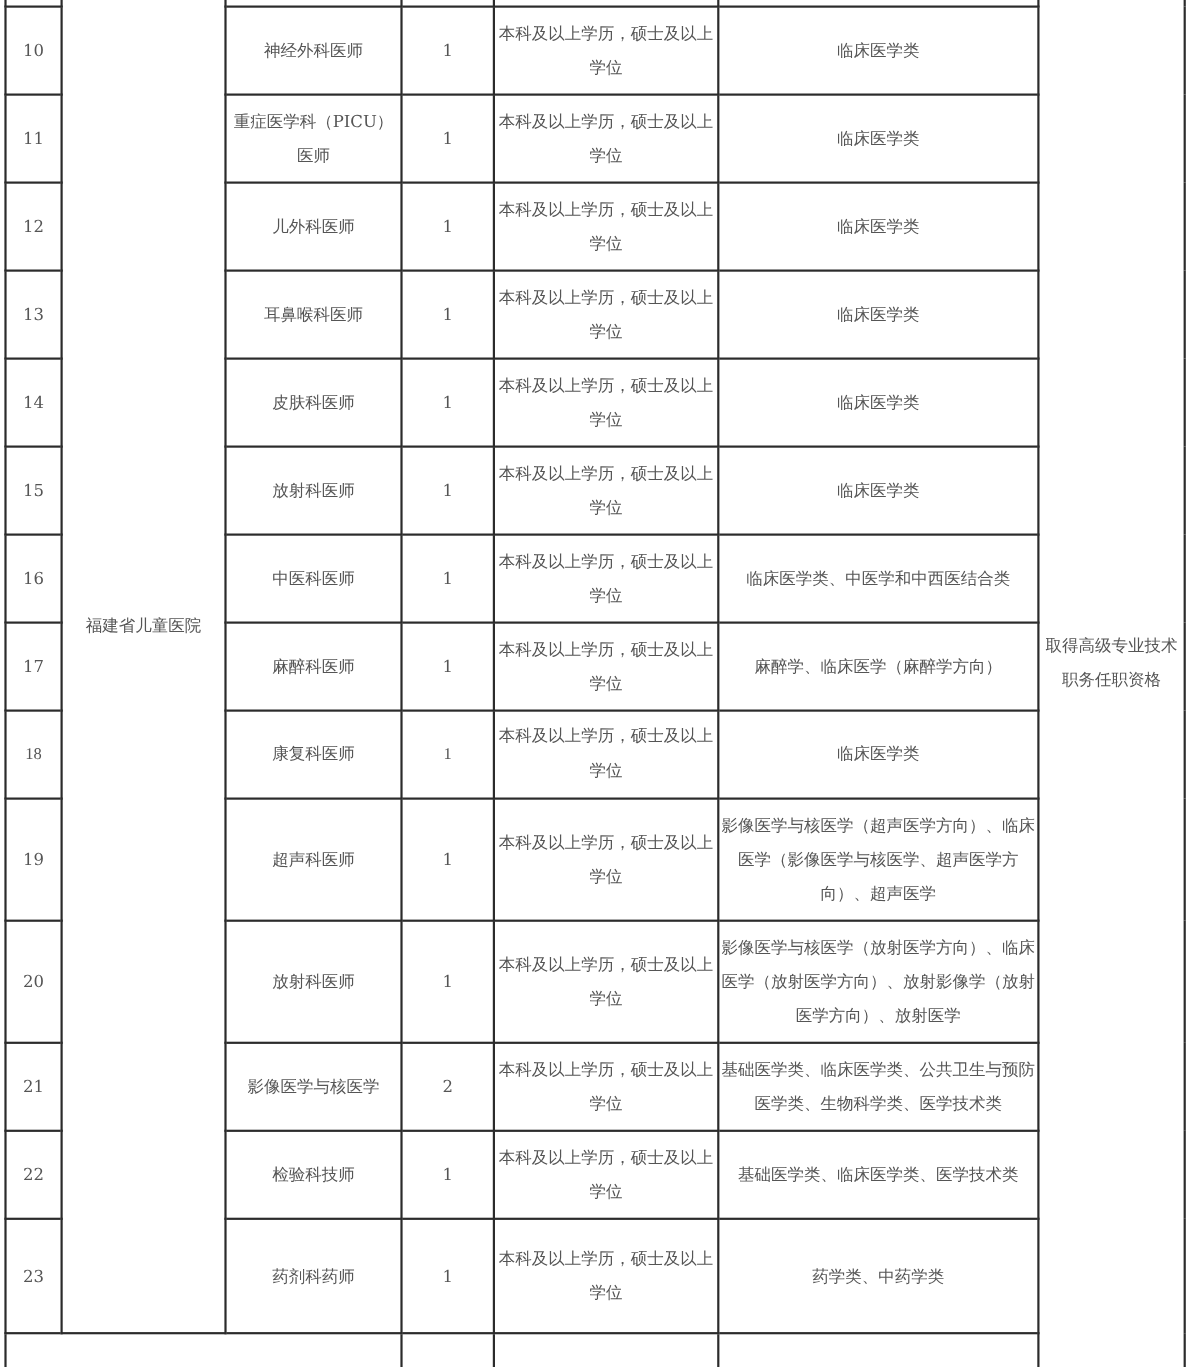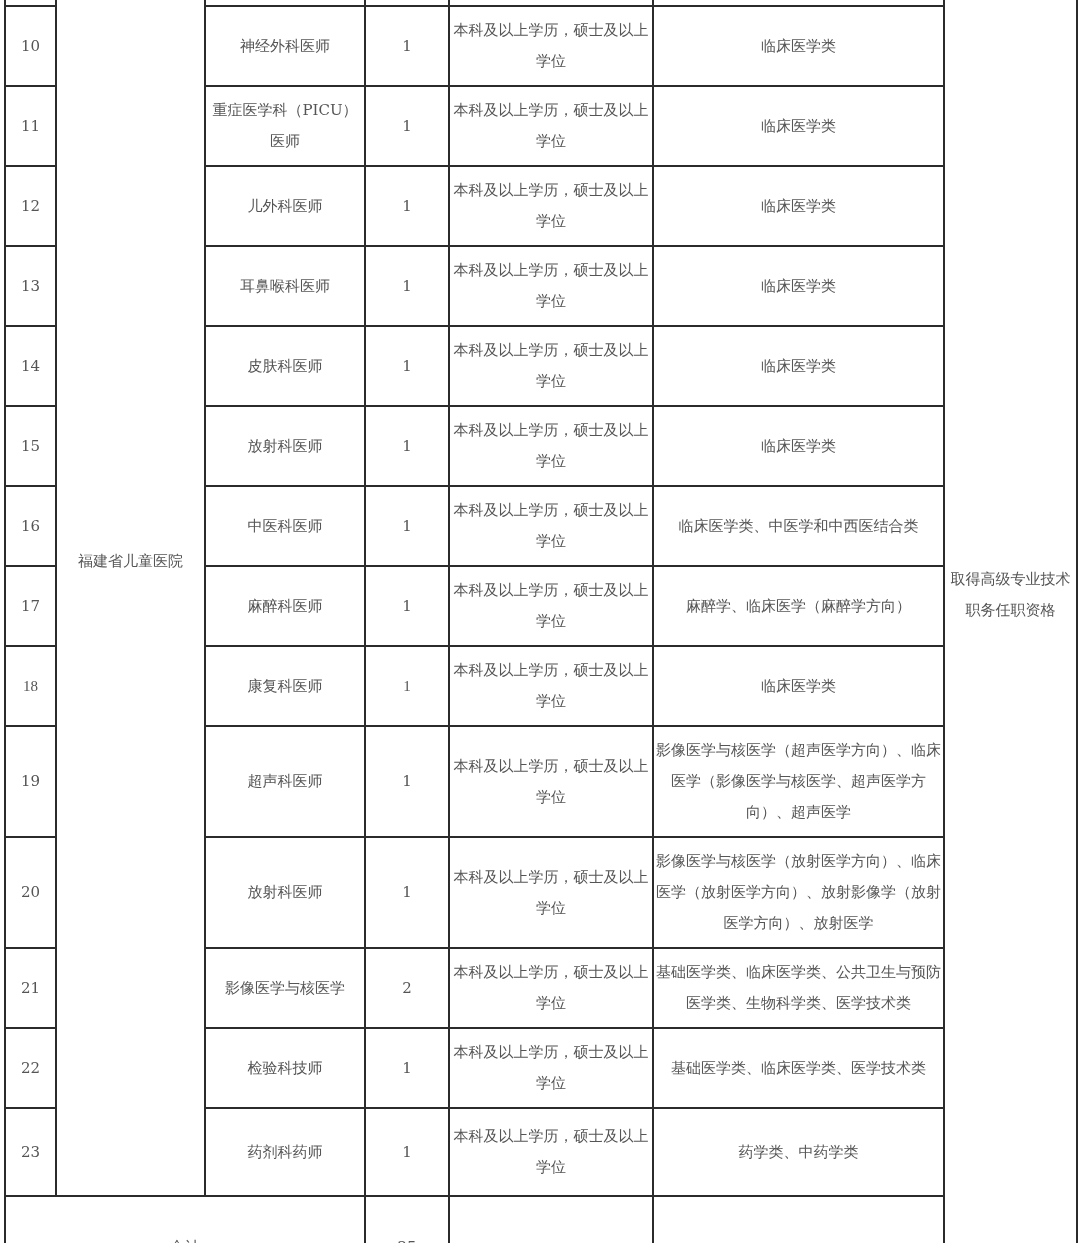--- a/index.html
+++ b/index.html
@@ -118,21 +118,21 @@
         <td class="wrap">本科及以上学历，硕士及以上学位</td>
         <td class="wrap">基础医学类、临床医学类、公共卫生与预防医学类、生物科学类、医学技术类</td>
       </tr>
       <tr style="height: 80px; padding-left: 29px;">
         <td class="num">22</td>
         <td class="wrap">检验科技师</td>
         <td class="num">1</td>
         <td class="wrap">本科及以上学历，硕士及以上学位</td>
         <td class="wrap">基础医学类、临床医学类、医学技术类</td>
       </tr>
-      <tr style="height: 88px;">
+      <tr style="height: 104px;">
         <td class="num">23</td>
         <td class="wrap">药剂科药师</td>
         <td class="num">1</td>
         <td class="wrap">本科及以上学历，硕士及以上学位</td>
         <td class="wrap">药学类、中药学类</td>
       </tr>
       <tr style="height: 68px;">
         <td colspan="3" style="vertical-align: bottom;">合计</td>
         <td style="vertical-align: bottom;">25</td>
         <td></td>

